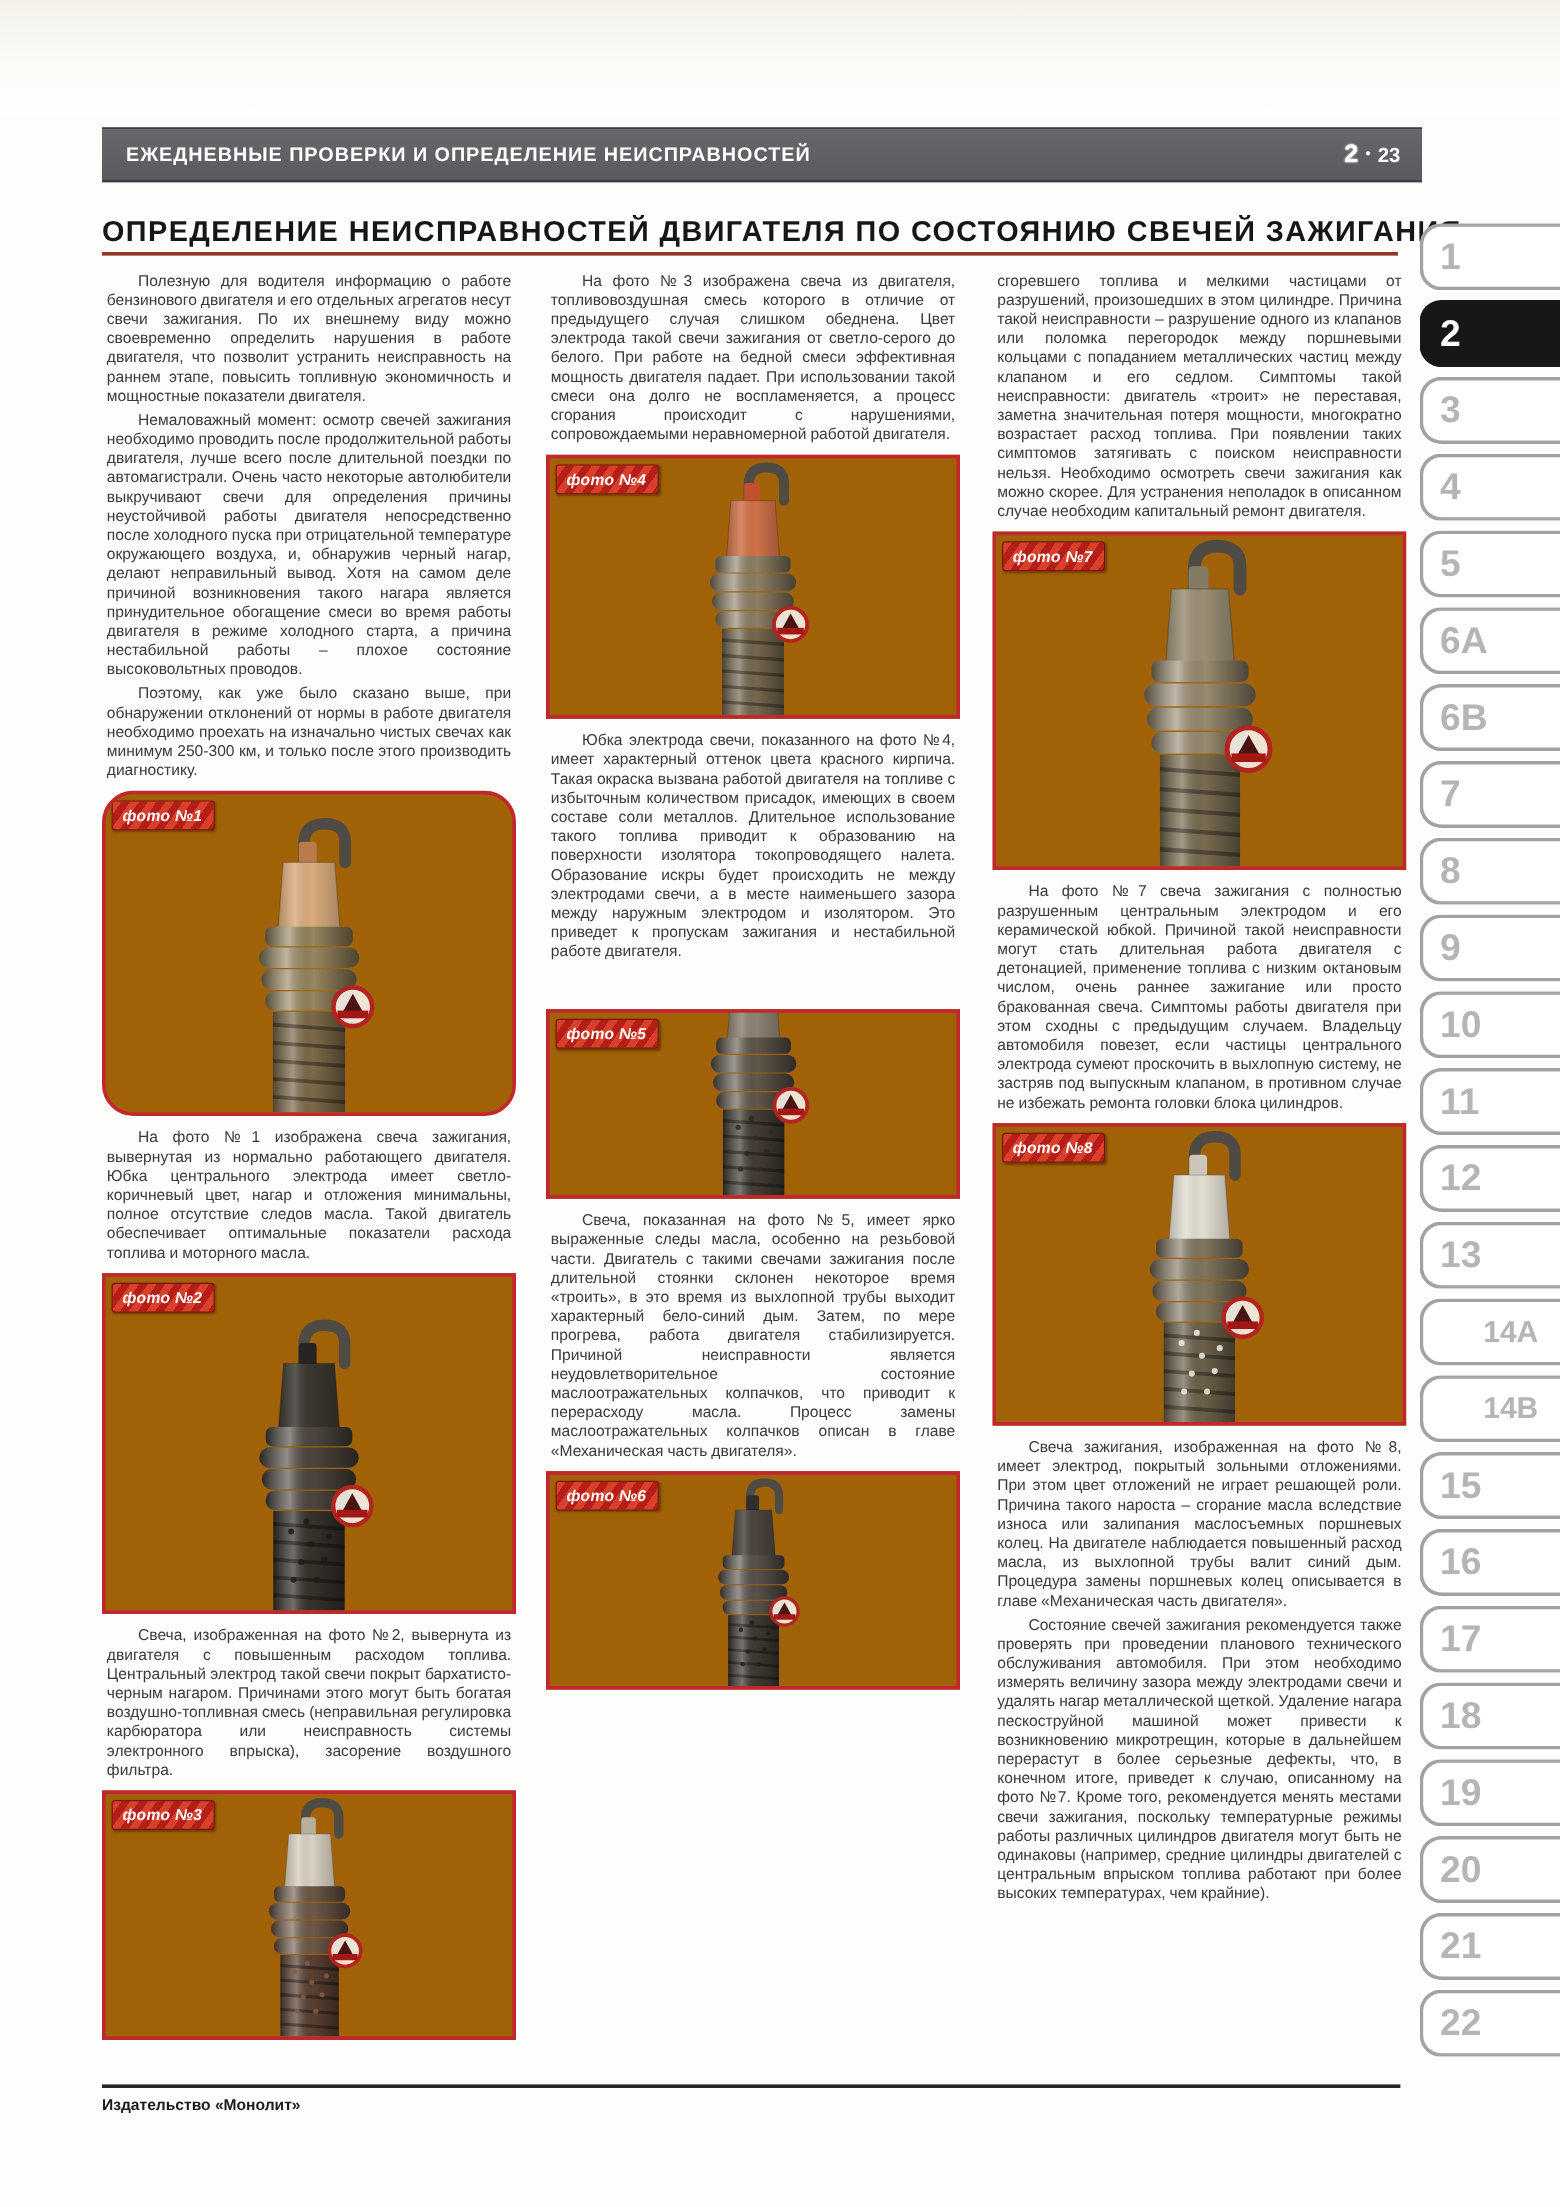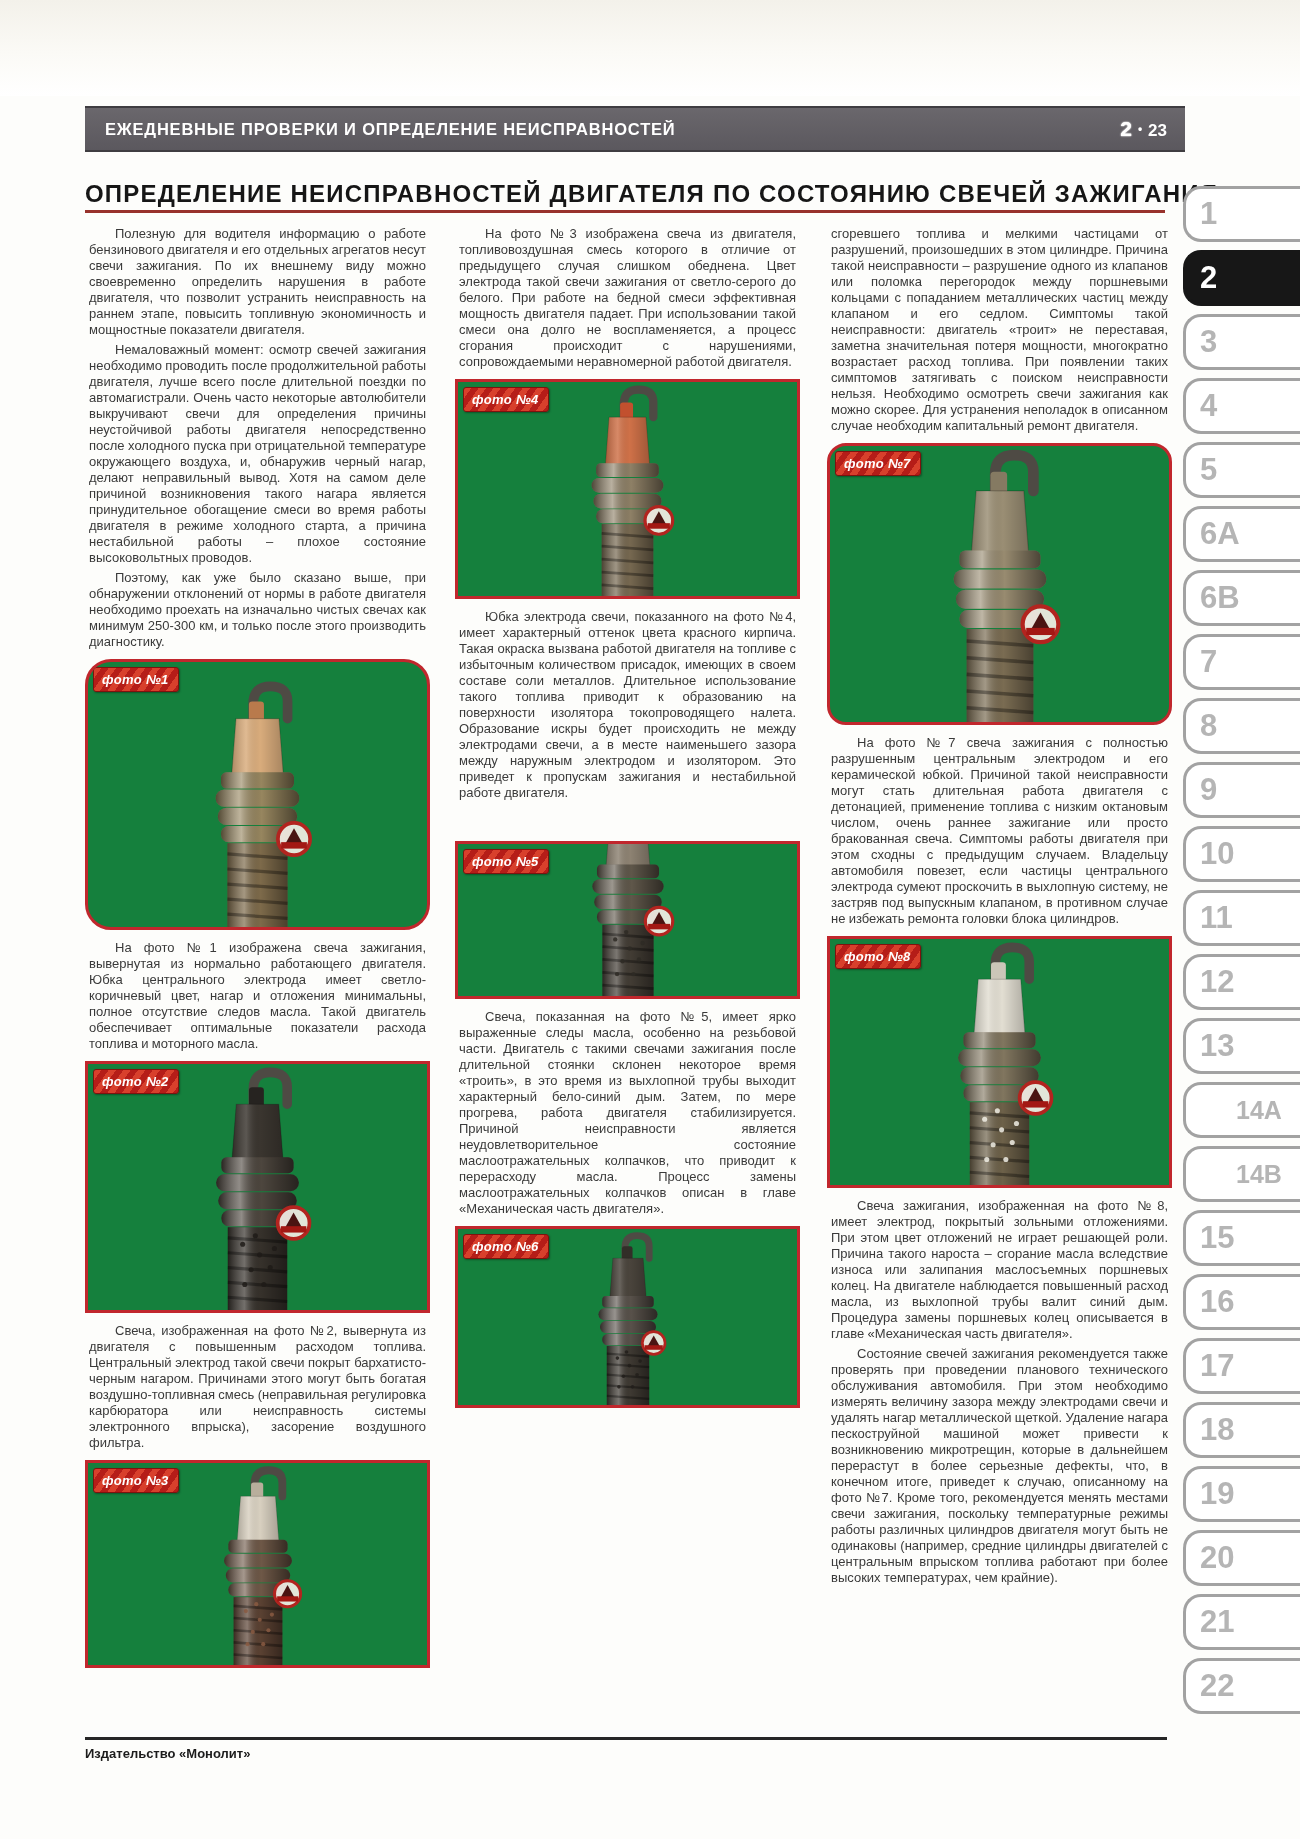--- a/index.html
+++ b/index.html
@@ -35,21 +35,21 @@
   .col{position:absolute;top:222px;width:345px;height:1512px;overflow:hidden;}
   #col1{left:85px;} #col2{left:455px;} #col3{left:827px;}
   .para{
     font-size:13px;line-height:16px;text-align:justify;color:#3a3a3a;
     margin:4px;text-indent:26px;word-spacing:-0.3px;
   }
   .para.noindent{text-indent:0;}
   
   .photo{
     position:relative;box-sizing:border-box;width:100%;
-    border:3px solid #c1272d;background:#15803d;margin:9px 0 10px 0;
+    border:3px solid #c1272d;background:#a16207;margin:9px 0 10px 0;
     display:flex;align-items:flex-end;justify-content:center;overflow:hidden;
   }
   .photo-label{
     position:absolute;left:5px;top:5px;z-index:3;
     background:repeating-linear-gradient(125deg,#d8402c 0 6px,#b51d18 6px 12px);
     border:1px solid #7e120e;border-radius:3px;color:#fff;
     font-weight:bold;font-style:italic;font-size:13px;line-height:1;
     padding:5px 9px 5px 8px;box-shadow:1px 1px 2px rgba(0,0,0,.35);
     letter-spacing:.3px;white-space:nowrap;
   }
@@ -128,21 +128,21 @@
 
     <g>
       <circle cx="104" cy="148" r="15" fill="#f4efe6" opacity=".92"></circle>
       <circle cx="104" cy="148" r="15" fill="none" stroke="#b3241f" stroke-width="3.5"></circle>
       <path d="M104,138 L114,156 L94,156 Z" fill="#4a1412"></path>
       <rect x="92" y="151" width="24" height="6" fill="#a31814"></rect>
     </g>
   </svg>
     </figure>
     <p class="para">На фото №1 изображена свеча зажигания, вывернутая из нормально работающего двигателя. Юбка центрального электрода имеет светло-коричневый цвет, нагар и отложения минимальны, полное отсутствие следов масла. Такой двигатель обеспечивает оптимальные показатели расхода топлива и моторного масла.</p>
-    <figure class="photo" style="height: 252px;">
+    <figure class="photo" style="height: 284px;">
       <span class="photo-label">фото №2</span>
       <svg class="plug-svg" width="151" height="244" viewBox="0 0 140 230" preserveAspectRatio="xMidYMax meet">
     <defs>
       <linearGradient id="m0-5" x1="0" y1="0" x2="1" y2="0">
         <stop offset="0" stop-color="#000" stop-opacity=".45"></stop>
         <stop offset=".28" stop-color="#fff" stop-opacity=".38"></stop>
         <stop offset=".55" stop-color="#000" stop-opacity="0"></stop>
         <stop offset="1" stop-color="#000" stop-opacity=".5"></stop>
       </linearGradient>
     </defs>
@@ -370,21 +370,21 @@
       <circle cx="104" cy="148" r="15" fill="#f4efe6" opacity=".92"></circle>
       <circle cx="104" cy="148" r="15" fill="none" stroke="#b3241f" stroke-width="3.5"></circle>
       <path d="M104,138 L114,156 L94,156 Z" fill="#4a1412"></path>
       <rect x="92" y="151" width="24" height="6" fill="#a31814"></rect>
     </g>
   </svg>
     </figure>
   </div>
 <div class="col" id="col3">
     <p class="para noindent">сгоревшего топлива и мелкими частицами от разрушений, произошедших в этом цилиндре. Причина такой неисправности – разрушение одного из клапанов или поломка перегородок между поршневыми кольцами с попаданием металлических частиц между клапаном и его седлом. Симптомы такой неисправности: двигатель «троит» не переставая, заметна значительная потеря мощности, многократно возрастает расход топлива. При появлении таких симптомов затягивать с поиском неисправности нельзя. Необходимо осмотреть свечи зажигания как можно скорее. Для устранения неполадок в описанном случае необходим капитальный ремонт двигателя.</p>
-    <figure class="photo" style="height: 282px; border-radius: 19px;">
+    <figure class="photo" style="height: 282px;">
       <span class="photo-label">фото №7</span>
       <svg class="plug-svg" width="170" height="274" viewBox="0 0 140 230" preserveAspectRatio="xMidYMax meet">
     <defs>
       <linearGradient id="m2-1" x1="0" y1="0" x2="1" y2="0">
         <stop offset="0" stop-color="#000" stop-opacity=".45"></stop>
         <stop offset=".28" stop-color="#fff" stop-opacity=".38"></stop>
         <stop offset=".55" stop-color="#000" stop-opacity="0"></stop>
         <stop offset="1" stop-color="#000" stop-opacity=".5"></stop>
       </linearGradient>
     </defs>

